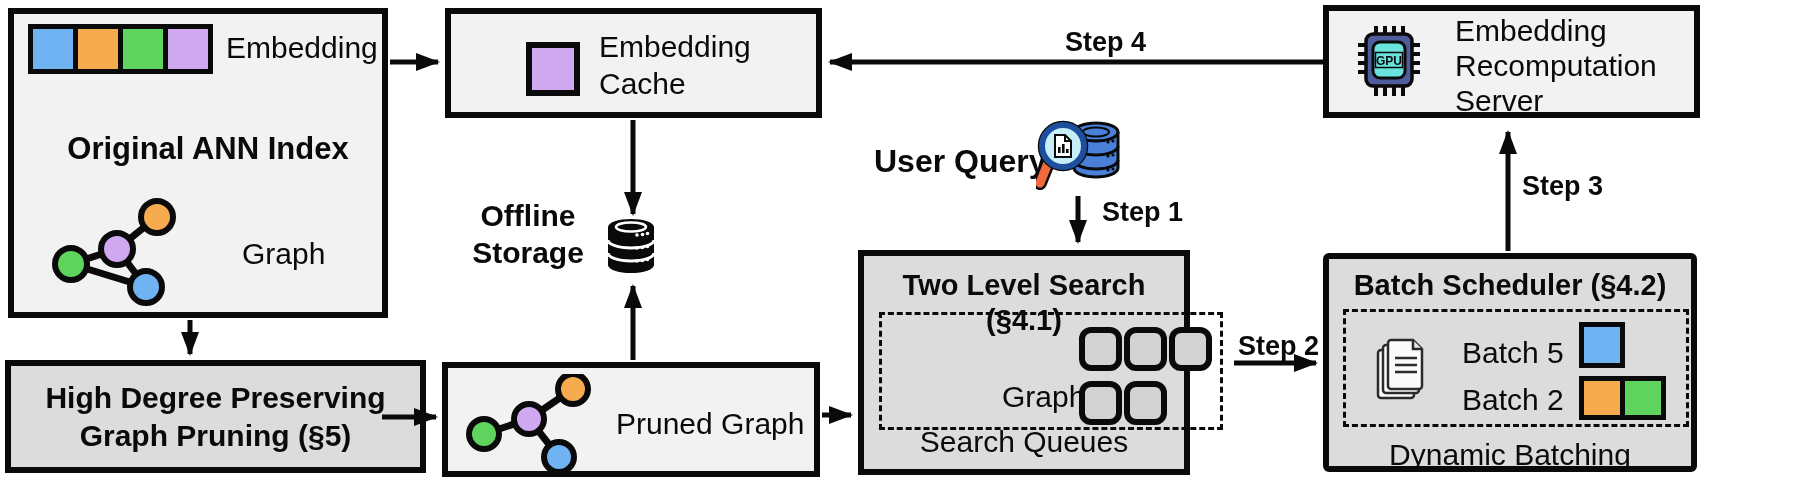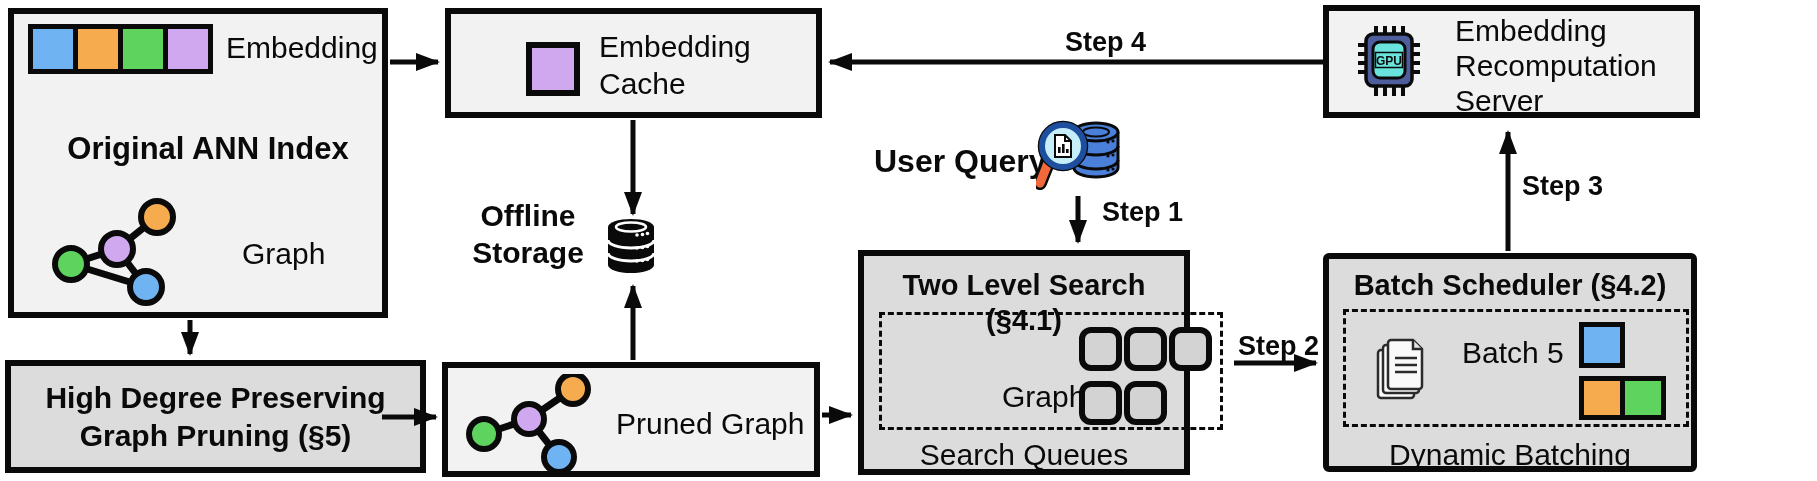--- a/index.html
+++ b/index.html
@@ -171,39 +171,40 @@
         <div class="slot"></div>
       <div class="slot"></div>
           <div class="slot"></div>
         </div>
       <div class="lbl f30" style="left:120px; top:64px;">Graph</div>
       <div class="slotrow" style="left:197px; top:66px;">
         <div class="slot"></div>
       <div class="slot"></div>
         </div>
     </div>
-    <div class="lbl f30 center" style="top:181px;">Search Queues</div>
+    <div class="lbl f30 center" style="top:168px;">Search Queues</div>
   </div>
 
   <div class="box dark" style="left:1323px; top:253px; width:374px; height:219px;border-radius:6px;">
     <div class="lbl b f29 center" style="top:9px;">Batch Scheduler (§4.2)</div>
     <div class="dashed" style="left:14px; top:50px; width:346px; height:118px;">
       <svg class="abs" style="left:28px; top:24px;" width="56" height="68" viewBox="0 0 56 68">
         <rect x="4" y="14" width="36" height="48" rx="3" fill="#fafafa" stroke="#2b2b2b" stroke-width="2.5"></rect>
         <rect x="9" y="9" width="36" height="48" rx="3" fill="#fafafa" stroke="#2b2b2b" stroke-width="2.5"></rect>
         <path d="M17,4 h22 l9,9 v37 a3,3 0 0 1 -3,3 h-28 a3,3 0 0 1 -3,-3 v-43 a3,3 0 0 1 3,-3 z" fill="#fafafa" stroke="#2b2b2b" stroke-width="2.5"></path>
         <path d="M39,4 v9 h9" fill="#e8e8e8" stroke="#2b2b2b" stroke-width="2.5"></path>
         <g stroke="#2b2b2b" stroke-width="2.5">
           <line x1="21" y1="22" x2="43" y2="22"></line>
           <line x1="21" y1="29" x2="43" y2="29"></line>
           <line x1="21" y1="36" x2="43" y2="36"></line>
         </g>
       </svg>
       <div class="lbl f30" style="left:116px; top:23px;">Batch 5</div>
       <div class="batch1-chip" style="left:233px; top:10px;"></div>
+      <div class="lbl f30" style="left:116px; top:70px;">Batch 2</div>
       <div class="batch2-unit" style="left:233px; top:64px;">
         <div class="cell cell-orange"></div>
         <div class="cell cell-green"></div>
       </div>
     </div>
     <div class="lbl f30 center" style="top:178px;">Dynamic Batching</div>
   </div>
 
   <div class="box dark flexcenter" style="left:5px; top:360px; width:421px; height:113px;">
     <div class="b f30" style="white-space:pre-line; line-height:1.25;">High Degree Preserving

